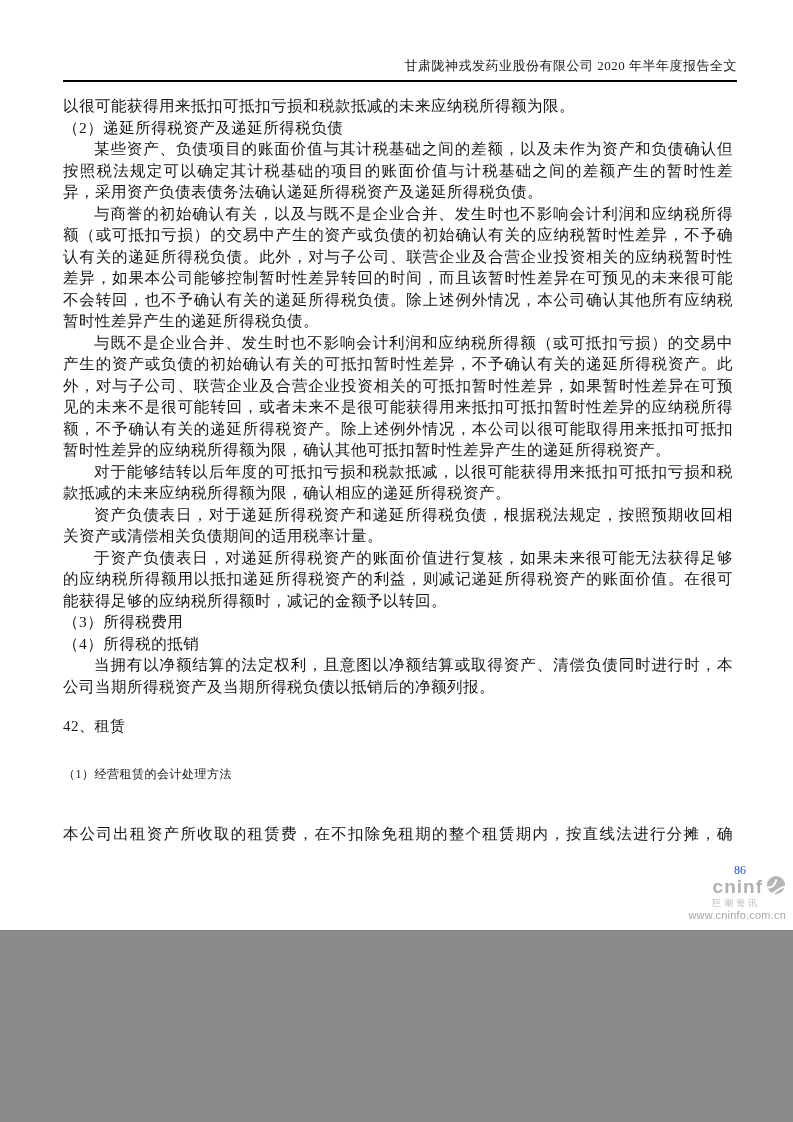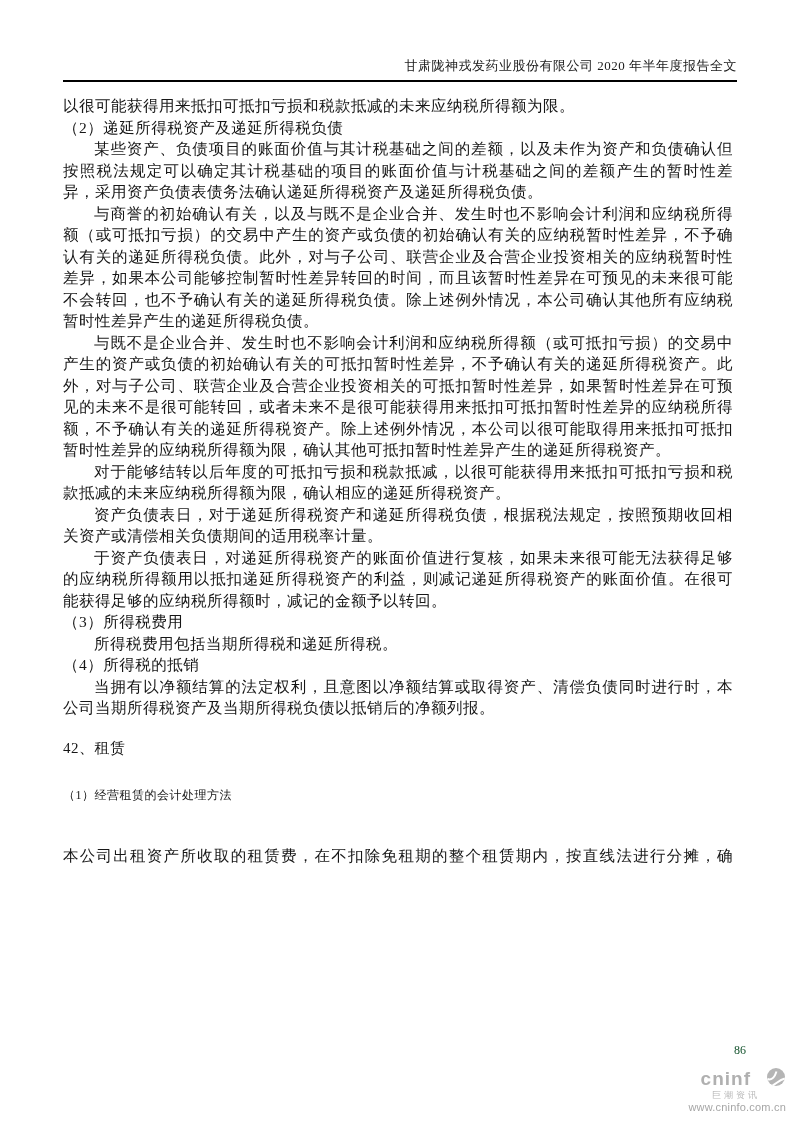--- a/index.html
+++ b/index.html
@@ -1,19 +1,19 @@
 <!DOCTYPE html>
 <html lang="zh"><head>
 <meta charset="utf-8">
 <style>
   html,body { margin:0; padding:0; background:#8a8a8a; }
   .page {
     position: relative;
     width: 793px;
-    height: 1122px;
+    height: 930px;
     margin: 0 auto;
     background: #ffffff;
     font-family: "Liberation Serif", "DejaVu Serif", serif;
     color: #161616;
     overflow: hidden;
     box-sizing: border-box;
   }
   .header {
     margin: 0 56px 0 63px;
     padding-top: 57px;
@@ -45,38 +45,38 @@
     font-size: 12px;
     margin-top: 26px !important;
   }
   .sec-para {
     margin-top: 38px !important;
     text-align-last: justify;
   }
   .page-num {
     position: absolute;
     right: 47px;
-    bottom: 64px;
+    bottom: 52px;
     font-size: 12px;
-    color: #14532d;
+    color: #1d4ed8;
   }
   .logo {
     position: absolute;
     right: 7px;
     bottom: 9px;
     font-family: "Liberation Sans", "DejaVu Sans", sans-serif;
     color: #b2b2b2;
     line-height: 1;
     text-align: right;
   }
   .logo-row {
     display: flex;
     align-items: center;
     justify-content: flex-end;
-    gap: 15px;
+    gap: 3px;
   }
   .logo-brand {
     font-size: 19px;
     font-weight: 700;
     letter-spacing: 1px;
     color: #b0b0b0;
   }
   .logo-caption {
     font-size: 9px;
     letter-spacing: 3px;
@@ -102,21 +102,20 @@
   <div class="content">
     <p>以很可能获得用来抵扣可抵扣亏损和税款抵减的未来应纳税所得额为限。</p>
     <p>（2）递延所得税资产及递延所得税负债</p>
     <p class="indent">某些资产、负债项目的账面价值与其计税基础之间的差额，以及未作为资产和负债确认但按照税法规定可以确定其计税基础的项目的账面价值与计税基础之间的差额产生的暂时性差异，采用资产负债表债务法确认递延所得税资产及递延所得税负债。</p>
     <p class="indent">与商誉的初始确认有关，以及与既不是企业合并、发生时也不影响会计利润和应纳税所得额（或可抵扣亏损）的交易中产生的资产或负债的初始确认有关的应纳税暂时性差异，不予确认有关的递延所得税负债。此外，对与子公司、联营企业及合营企业投资相关的应纳税暂时性差异，如果本公司能够控制暂时性差异转回的时间，而且该暂时性差异在可预见的未来很可能不会转回，也不予确认有关的递延所得税负债。除上述例外情况，本公司确认其他所有应纳税暂时性差异产生的递延所得税负债。</p>
     <p class="indent">与既不是企业合并、发生时也不影响会计利润和应纳税所得额（或可抵扣亏损）的交易中产生的资产或负债的初始确认有关的可抵扣暂时性差异，不予确认有关的递延所得税资产。此外，对与子公司、联营企业及合营企业投资相关的可抵扣暂时性差异，如果暂时性差异在可预见的未来不是很可能转回，或者未来不是很可能获得用来抵扣可抵扣暂时性差异的应纳税所得额，不予确认有关的递延所得税资产。除上述例外情况，本公司以很可能取得用来抵扣可抵扣暂时性差异的应纳税所得额为限，确认其他可抵扣暂时性差异产生的递延所得税资产。</p>
     <p class="indent">对于能够结转以后年度的可抵扣亏损和税款抵减，以很可能获得用来抵扣可抵扣亏损和税款抵减的未来应纳税所得额为限，确认相应的递延所得税资产。</p>
     <p class="indent">资产负债表日，对于递延所得税资产和递延所得税负债，根据税法规定，按照预期收回相关资产或清偿相关负债期间的适用税率计量。</p>
     <p class="indent">于资产负债表日，对递延所得税资产的账面价值进行复核，如果未来很可能无法获得足够的应纳税所得额用以抵扣递延所得税资产的利益，则减记递延所得税资产的账面价值。在很可能获得足够的应纳税所得额时，减记的金额予以转回。</p>
     <p>（3）所得税费用</p>
-    <p class="indent">所得税费用包括当期所得税和递延所得税。</p>
     <p>（4）所得税的抵销</p>
     <p class="indent">当拥有以净额结算的法定权利，且意图以净额结算或取得资产、清偿负债同时进行时，本公司当期所得税资产及当期所得税负债以抵销后的净额列报。</p>
 
     <p class="sec-num">42、租赁</p>
     <p class="sec-sub">（1）经营租赁的会计处理方法</p>
     <p class="sec-para">本公司出租资产所收取的租赁费，在不扣除免租期的整个租赁期内，按直线法进行分摊，确</p>
   </div>
 
   <div class="page-num">86</div>
 

